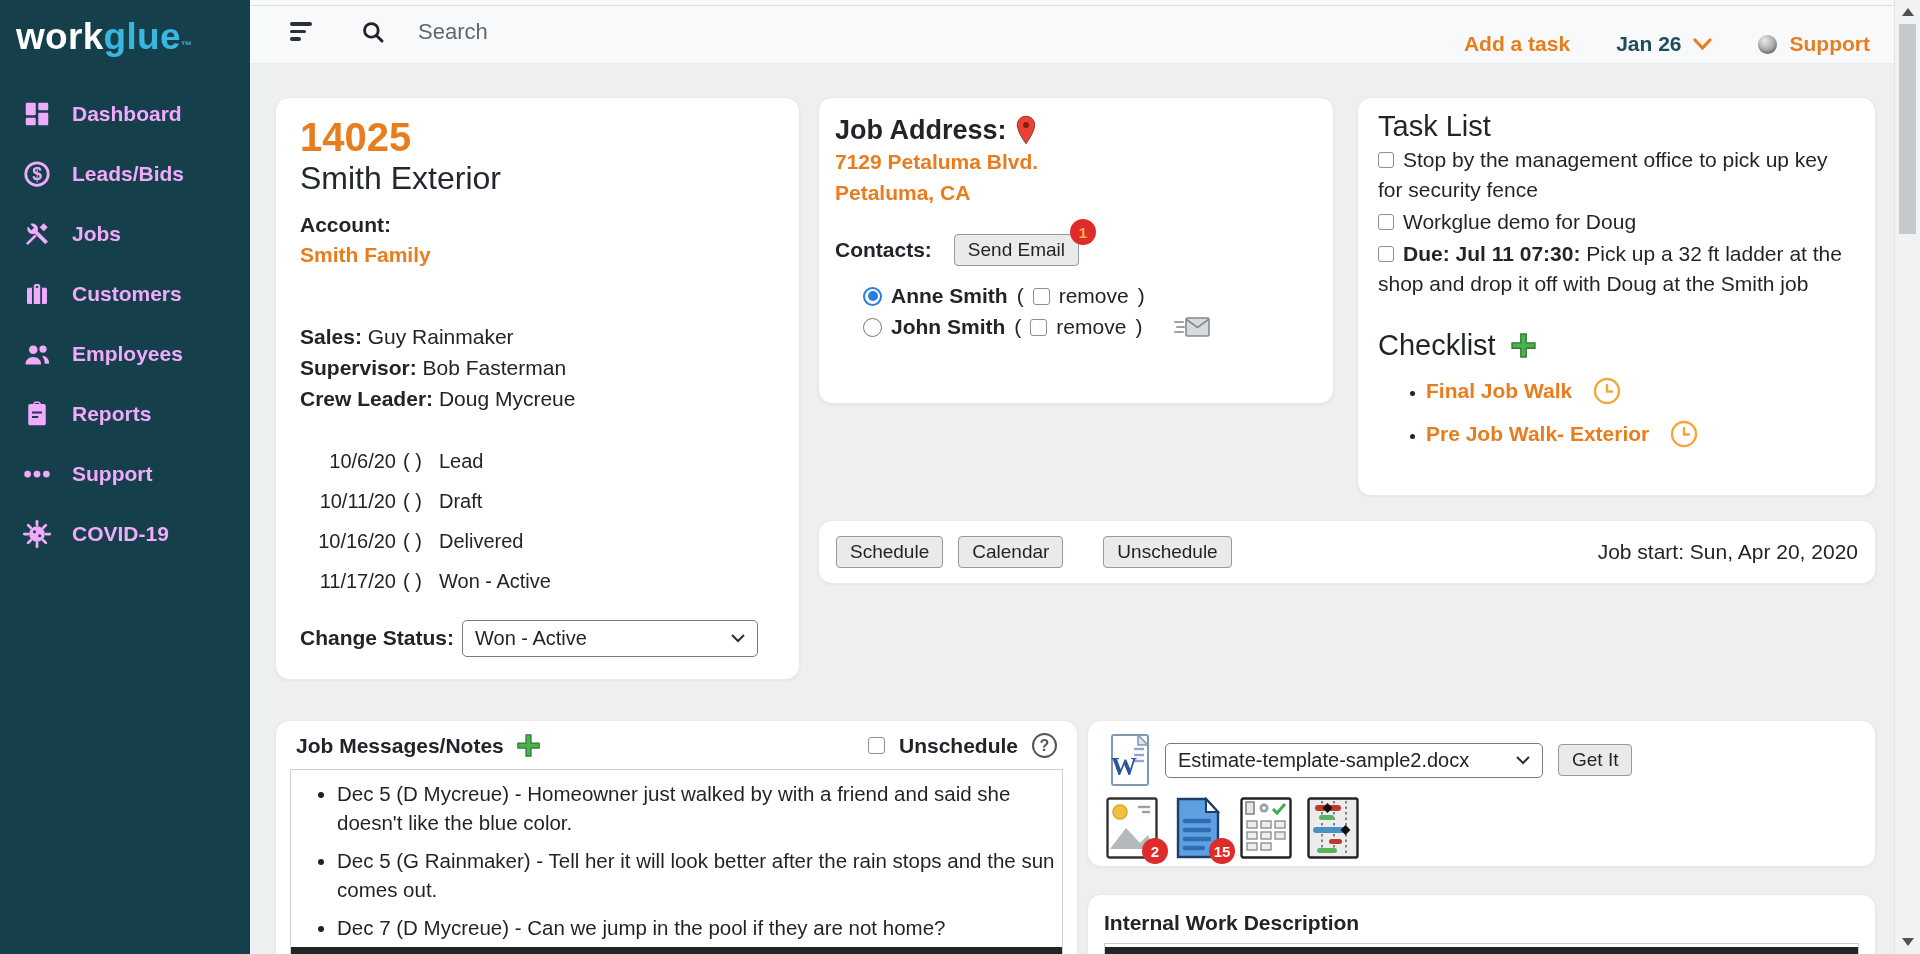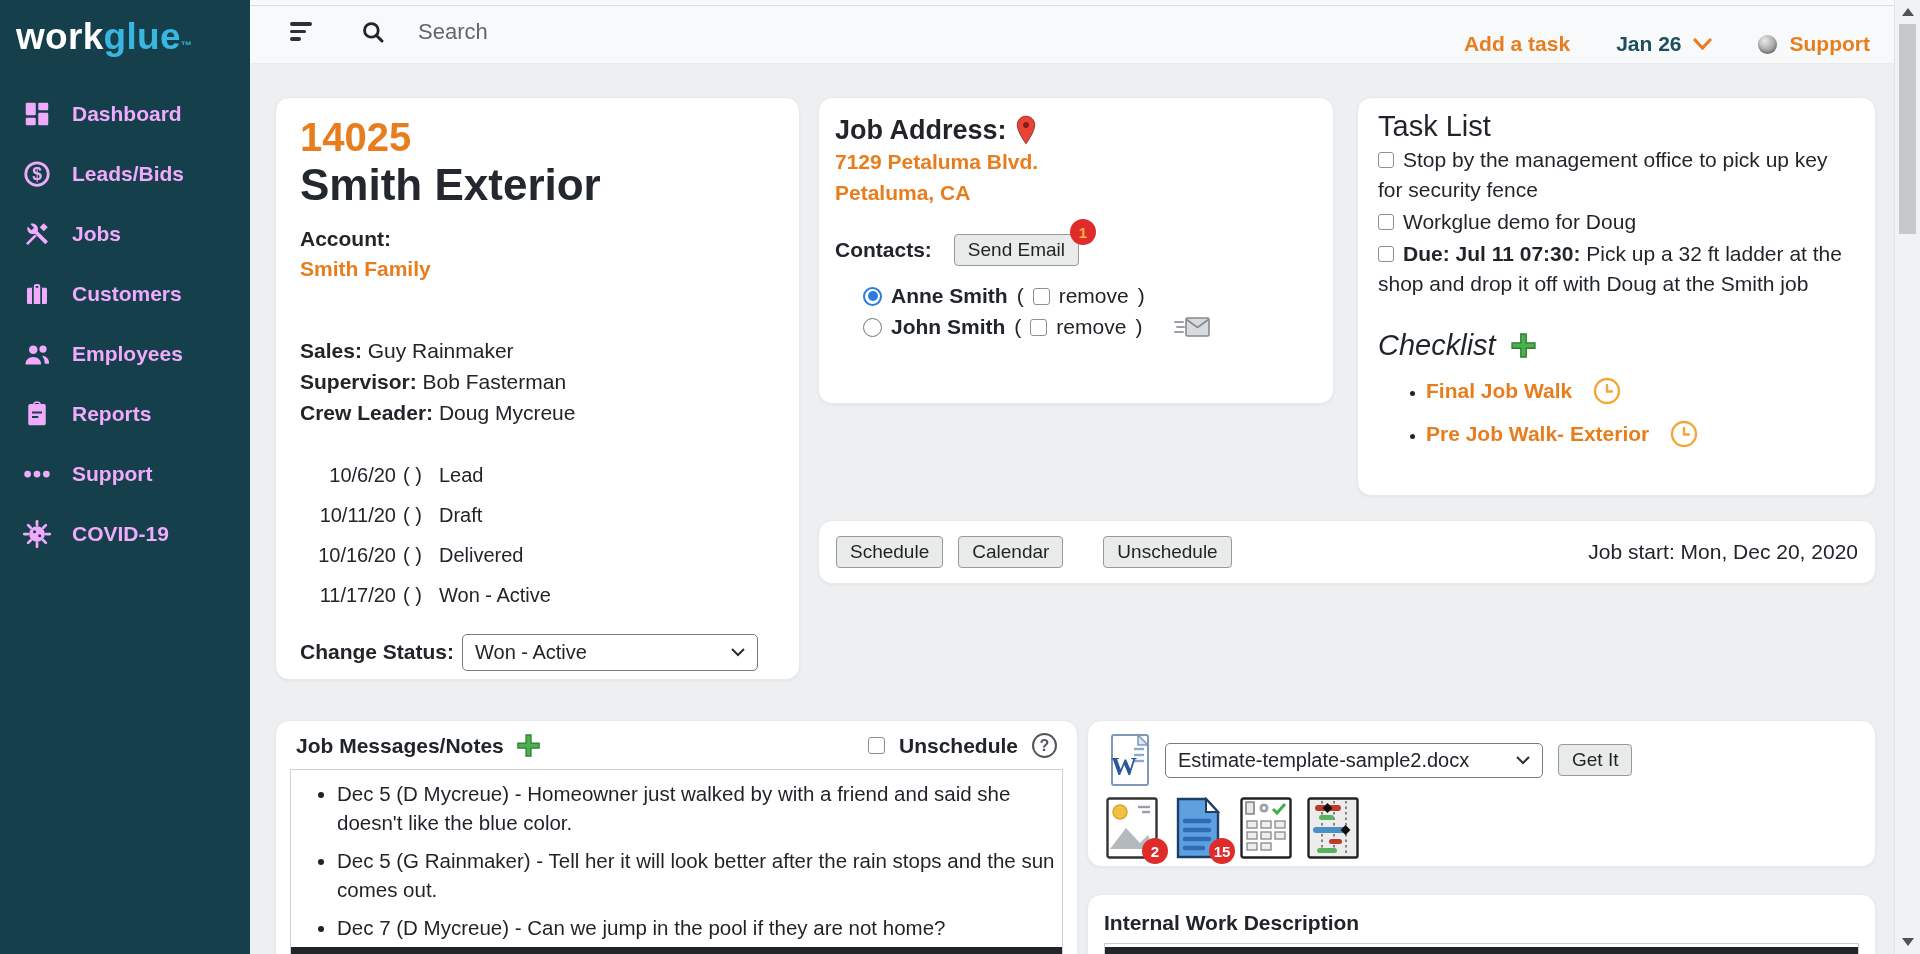--- a/index.html
+++ b/index.html
@@ -48,21 +48,21 @@
   .tri-down { width: 0; height: 0; border-left: 6px solid transparent; border-right: 6px solid transparent; border-top: 8px solid #4f5356; }
   .sb-thumb { position: absolute; left: 4px; top: 24px; width: 17px; height: 210px; background: #c6c9cb; cursor: pointer; }
 
   
   .card { position: absolute; background: #fff; border: 1px solid #e7e9ec; border-radius: 14px;
           box-shadow: 0 1px 3px rgba(25,30,36,.05); }
 
   
   #job-card { left: 275px; top: 97px; width: 525px; height: 583px; padding: 16px 24px; }
   .job-number { font-size: 40px; font-weight: 700; color: #e87d1e; line-height: 1.15; }
-  .job-name { font-size: 44px; font-weight: 700; color: #22282e; line-height: 1.15; }
+  .job-name { font-size: 32px; font-weight: 400; color: #22282e; line-height: 1.15; }
   .account-label { margin-top: 16px; font-size: 21px; font-weight: 700; }
   .account-name { margin-top: 6px; font-size: 21px; font-weight: 700; color: #e87d1e; cursor: pointer; width: max-content; }
   .job-fields { margin-top: 54px; font-size: 21px; line-height: 31px; }
   .history { margin-top: 28px; font-size: 20px; }
   .history-row { display: flex; height: 40px; align-items: center; }
   .h-date { width: 96px; text-align: right; }
   .h-mark { margin-left: 7px; width: 36px; }
   .change-row { margin-top: 18px; display: flex; align-items: center; gap: 8px; font-size: 21px; font-weight: 700; }
   .select { display: flex; align-items: center; justify-content: space-between; border: 1px solid #767b80;
             border-radius: 5px; background: #fff; font-weight: 400; padding: 0 12px; cursor: pointer; }
@@ -92,21 +92,21 @@
   .contact-search { margin-top: 15px; width: 322px; height: 38px; border: 1px solid #c8ccd0; border-radius: 5px;
                     font-size: 20px; padding: 0 11px; color: #333; font-family: inherit; outline: none; display: block; }
   .contact-search::placeholder { color: #878d93; }
 
   
   #tasklist-card { left: 1357px; top: 97px; width: 519px; height: 399px; padding: 12px 20px 0; }
   .section-title { font-size: 29px; font-weight: 400; color: #1f242a; }
   .task-item { font-size: 21px; line-height: 30px; color: #1f242a; margin-top: 2px; }
   .task-item .checkbox { width: 16px; height: 16px; margin-right: 9px; vertical-align: -1px; }
   .task-bold { font-weight: 700; }
-  .checklist-title-row { margin-top: 30px; display: flex; align-items: center; gap: 14px; font-style: italic; }
+  .checklist-title-row { margin-top: 30px; display: flex; align-items: center; gap: 14px; }
   .plus-icon { cursor: pointer; }
   .check-list { margin: 14px 0 0 0; padding-left: 48px; list-style: disc; }
   .check-list li { margin-bottom: 13px; }
   .check-link { color: #e87d1e; font-weight: 700; font-size: 21px; cursor: pointer; }
   .clock-icon { vertical-align: -8px; margin-left: 15px; cursor: pointer; }
 
   
   #schedule-card { left: 818px; top: 520px; width: 1058px; height: 64px; display: flex; align-items: center; padding: 0 17px; }
   .sched-btn { margin-right: 15px; }
   .sched-btn.unschedule { margin-left: 25px; }
@@ -386,21 +386,21 @@
           <path d="M15 9v6.5h5" fill="none" stroke="#f3a73b" stroke-width="2.4" stroke-linecap="round"></path>
         </svg>
     </li>
   </ul>
 </div>
 
 <div class="card" id="schedule-card">
   <button class="btn sched-btn">Schedule</button>
   <button class="btn sched-btn">Calendar</button>
   <button class="btn sched-btn unschedule">Unschedule</button>
-  <span class="job-start">Job start: Mon, Dec 20, 2020</span>
+  <span class="job-start">Job start: Sun, Apr 20, 2020</span>
 </div>
 
 <div class="card" id="messages-card">
   <div class="msg-header">
     <span class="msg-title">Job Messages/Notes</span>
     <svg class="plus-icon" style="margin-left:12px" width="25" height="25" viewBox="0 0 40 40">
         <path d="M16 3h8v13h13v8H24v13h-8V24H3v-8h13z" fill="#4caf50" stroke="#2f7d33" stroke-width="2"></path>
       </svg>
     <div class="msg-right">
       <span class="checkbox"></span>

